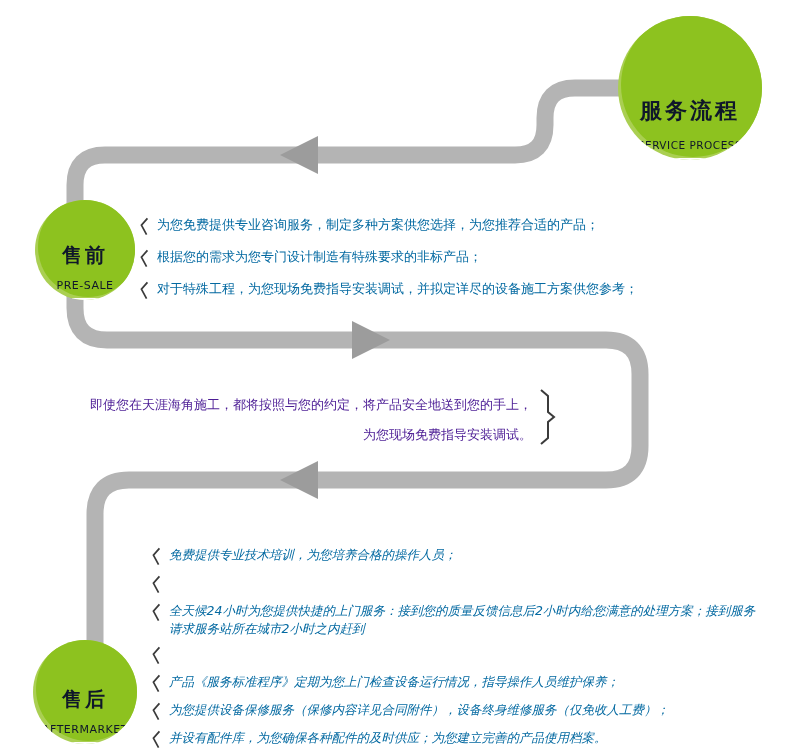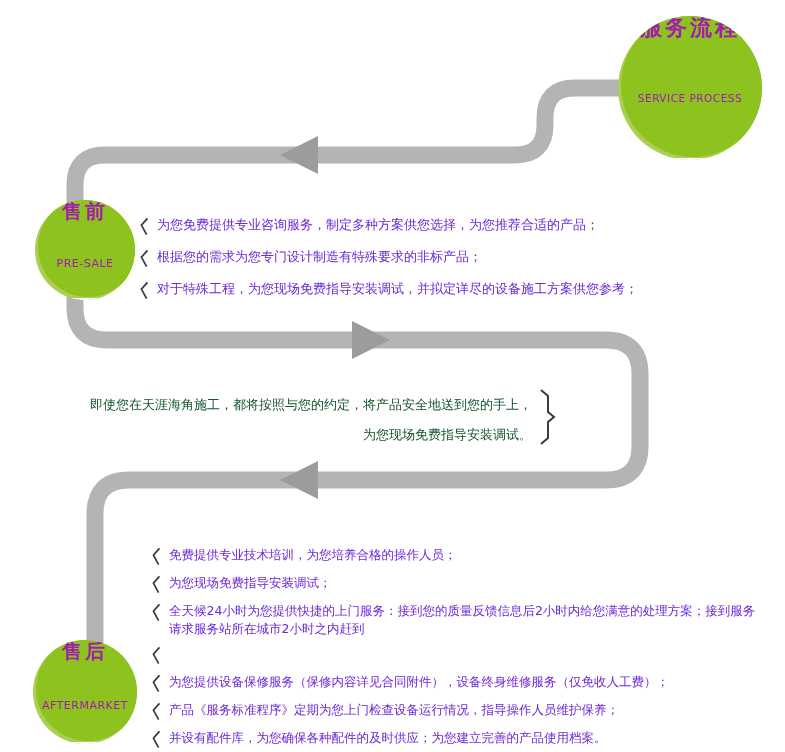--- a/index.html
+++ b/index.html
@@ -6,44 +6,44 @@
   html,body { background:#ffffff; }
   body { font-family:"DejaVu Sans","Liberation Sans",sans-serif; }
 
   .canvas { position:relative; width:785px; height:752px; background:#ffffff; overflow:hidden; }
 
   .flow-svg { position:absolute; left:0; top:0; }
 
   
   .circle { position:absolute; border-radius:50%; background:#aacf52; overflow:hidden; }
   .circle .disc { position:absolute; inset:0; border-radius:50%; background:#8dc21f; transform:translate(3px,-3px); }
-  .circle .content { position:relative; z-index:1; height:100%; display:flex; flex-direction:column; align-items:center; justify-content:space-between; color:#a21caf; text-align:center; }
+  .circle .content { position:relative; z-index:1; height:100%; display:flex; flex-direction:column; align-items:center; justify-content:flex-end; color:#0f172a; text-align:center; }
   .c-title { font-weight:bold; line-height:1.1; }
   .c-sub { line-height:1.2; letter-spacing:0.5px; }
   .c-line { background:#ffffff; height:2px; width:26px; margin-top:6px; }
 
   #circle-top { left:618px; top:16px; width:144px; height:144px; }
   #circle-top .c-title { font-size:22px; letter-spacing:3px; }
-  #circle-top .c-sub { font-size:10.5px; margin-top:4px; letter-spacing:0.5px; }
+  #circle-top .c-sub { font-size:10.5px; margin-top:16px; letter-spacing:0.5px; }
   #circle-top .c-line { width:30px; }
 
   #circle-pre   { left:35px;  top:200px; width:100px; height:100px; }
   #circle-sale  { left:592px; top:362px; width:96px;  height:96px; }
   #circle-after { left:33px;  top:640px; width:104px; height:104px; }
   .stage .c-title { font-size:20px; letter-spacing:3px; }
   .stage .c-sub   { font-size:11px; margin-top:13px; letter-spacing:0.5px; }
 
-  .list { position:absolute; display:flex; flex-direction:column; color:#6d28d9; }
+  .list { position:absolute; display:flex; flex-direction:column; color:#0369a1; }
   #pre-list   { left:138px; top:216px; width:625px; row-gap:11px; font-size:13px; }
-  #after-list { left:150px; top:546px; width:615px; row-gap:7px;  font-size:12.5px; }
+  #after-list { left:150px; top:546px; width:615px; row-gap:7px;  font-size:12.5px;font-style:italic; }
   .item { display:flex; align-items:flex-start; line-height:1.45; }
   .tick { flex:0 0 auto; margin:0 7px 0 0; }
 
   #sale-text { position:absolute; left:86px; top:397px; width:446px; text-align:right;
-               font-size:13px; color:#14532d; display:flex; flex-direction:column; row-gap:13px; line-height:1.3; }
+               font-size:13px; color:#4c1d95; display:flex; flex-direction:column; row-gap:13px; line-height:1.3; }
   #sale-bracket { position:absolute; left:538px; top:388px; }
 </style>
 </head>
 <body>
 
 <div class="canvas">
 
   <svg class="flow-svg" width="785" height="752" viewBox="0 0 785 752">
     <path d="M 650 88 L 575 88 Q 545 88 545 118 L 545 125 Q 545 155 515 155 L 105 155 Q 75 155 75 185 L 75 308 Q 75 340 107 340 L 606 340 Q 640 340 640 374 L 640 446 Q 640 480 606 480 L 129 480 Q 95 480 95 514 L 95 692" fill="none" stroke="#b4b4b4" stroke-width="17" stroke-linecap="round" stroke-linejoin="round"></path>
     <polygon points="280,155 318,136 318,174" fill="#9c9c9c"></polygon>
@@ -112,44 +112,43 @@
     <div class="item">
       <svg class="tick" width="12" height="21" viewBox="0 0 14 23">
           <polyline points="11,2 4,10 10,21" fill="none" stroke="#3b3b3b" stroke-width="2"></polyline>
         </svg>
       <span>免费提供专业技术培训，为您培养合格的操作人员；</span>
     </div>
     <div class="item">
       <svg class="tick" width="12" height="21" viewBox="0 0 14 23">
           <polyline points="11,2 4,10 10,21" fill="none" stroke="#3b3b3b" stroke-width="2"></polyline>
         </svg>
-      <span>为您现场免费指导安装调试；</span>
     </div>
     <div class="item">
       <svg class="tick" width="12" height="21" viewBox="0 0 14 23">
           <polyline points="11,2 4,10 10,21" fill="none" stroke="#3b3b3b" stroke-width="2"></polyline>
         </svg>
       <span>全天候24小时为您提供快捷的上门服务：接到您的质量反馈信息后2小时内给您满意的处理方案；接到服务请求服务站所在城市2小时之内赶到</span>
     </div>
     <div class="item">
       <svg class="tick" width="12" height="21" viewBox="0 0 14 23">
           <polyline points="11,2 4,10 10,21" fill="none" stroke="#3b3b3b" stroke-width="2"></polyline>
         </svg>
     </div>
     <div class="item">
       <svg class="tick" width="12" height="21" viewBox="0 0 14 23">
           <polyline points="11,2 4,10 10,21" fill="none" stroke="#3b3b3b" stroke-width="2"></polyline>
         </svg>
-      <span>为您提供设备保修服务（保修内容详见合同附件），设备终身维修服务（仅免收人工费）；</span>
+      <span>产品《服务标准程序》定期为您上门检查设备运行情况，指导操作人员维护保养；</span>
     </div>
     <div class="item">
       <svg class="tick" width="12" height="21" viewBox="0 0 14 23">
           <polyline points="11,2 4,10 10,21" fill="none" stroke="#3b3b3b" stroke-width="2"></polyline>
         </svg>
-      <span>产品《服务标准程序》定期为您上门检查设备运行情况，指导操作人员维护保养；</span>
+      <span>为您提供设备保修服务（保修内容详见合同附件），设备终身维修服务（仅免收人工费）；</span>
     </div>
     <div class="item">
       <svg class="tick" width="12" height="21" viewBox="0 0 14 23">
           <polyline points="11,2 4,10 10,21" fill="none" stroke="#3b3b3b" stroke-width="2"></polyline>
         </svg>
       <span>并设有配件库，为您确保各种配件的及时供应；为您建立完善的产品使用档案。</span>
     </div>
   </div>
 
 </div>

